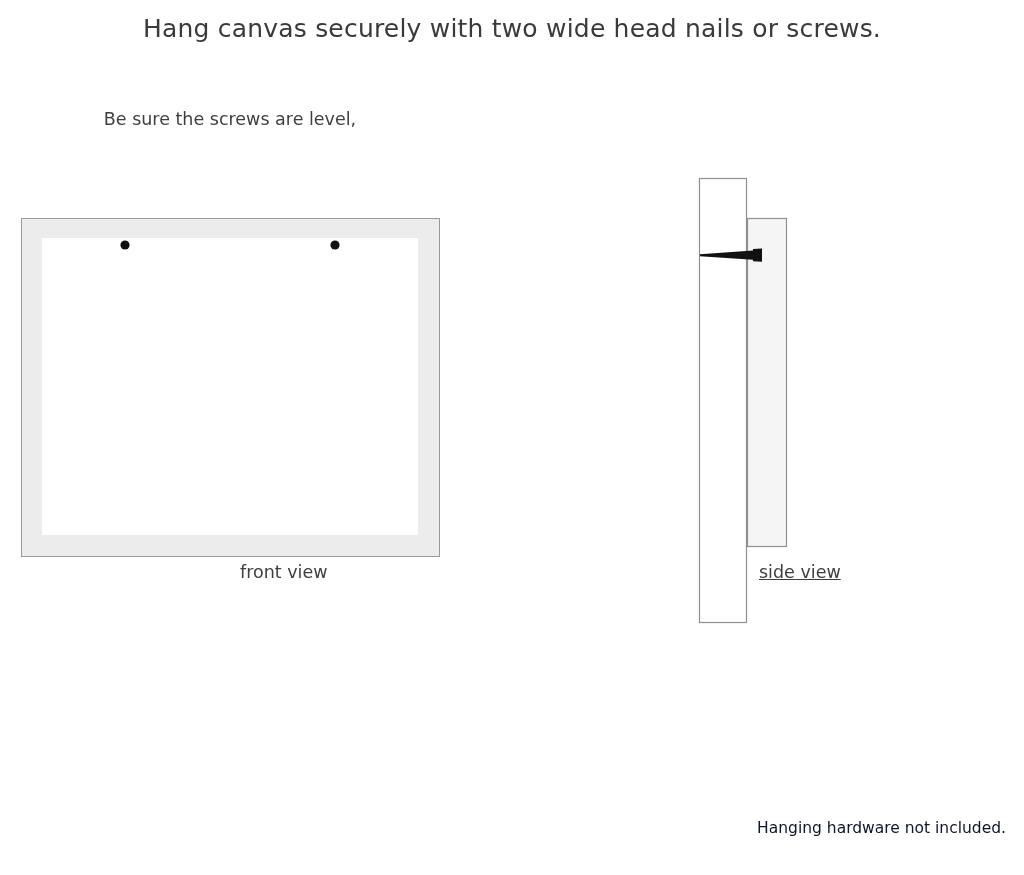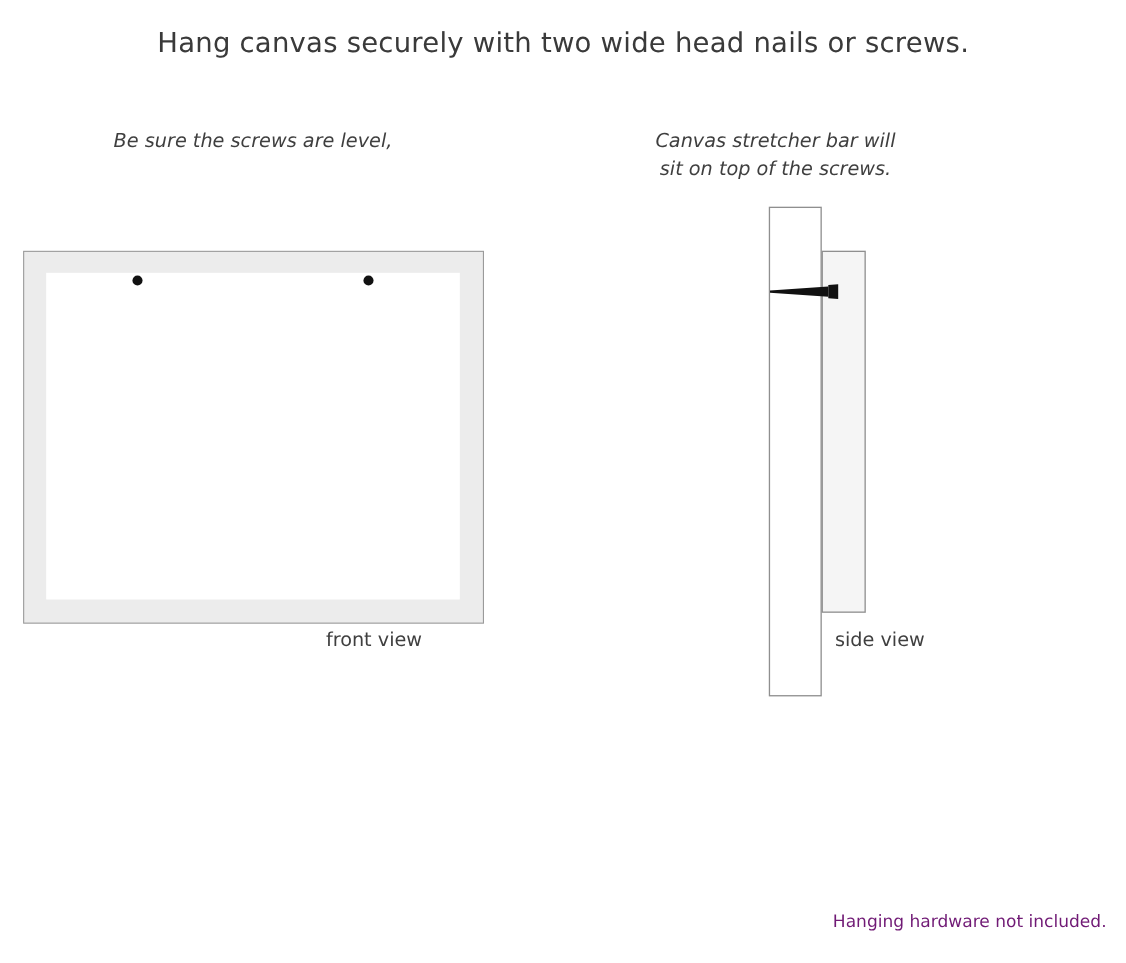--- a/index.html
+++ b/index.html
@@ -13,21 +13,20 @@
     height: 875px;
     position: relative;
     font-family: "DejaVu Sans", "Liberation Sans", sans-serif;
     color: #3c3c3c;
     overflow: hidden;
   }
   .page {
     position: relative;
     width: 1024px;
     height: 662px;
-    margin-top: 10px;
   }
 
   
   .headline {
     position: absolute;
     left: 0;
     top: 14px;
     width: 1024px;
     text-align: center;
     font-size: 25px;
@@ -37,21 +36,20 @@
     white-space: nowrap;
   }
 
   
   .caption {
     position: absolute;
     text-align: center;
     font-size: 17.5px;
     line-height: 25px;
     color: #3f3f3f;
-    font-style: italic;
   }
   .caption-left {
     left: 10px;
     top: 107px;
     width: 440px;
   }
   .caption-right {
     left: 565px;
     top: 107px;
     width: 280px;
@@ -65,67 +63,64 @@
   .view-label {
     position: absolute;
     font-size: 17.5px;
     color: #3f3f3f;
     white-space: nowrap;
   }
   .label-front {
     left: 240px;
     top: 562px;
     width: 200px;
-    text-align: center;
+    text-align: left;
   }
   .label-side {
     left: 759px;
     top: 562px;
     text-align: left;
+    text-decoration: underline;
   }
 
   
   .diagram {
     position: absolute;
     left: 0;
     top: 0;
     width: 1024px;
     height: 875px;
   }
 
   
   .footer {
     position: absolute;
     right: 18px;
     top: 818px;
     text-align: right;
     font-size: 15.5px;
     line-height: 21px;
-    color: #701a75;
+    color: #0f172a;
   }
   .footer .line {
     display: block;
     white-space: nowrap;
   }
 </style>
 </head>
 <body>
 
 <div class="page">
 
   <div class="headline">Hang canvas securely with two wide head nails or screws.</div>
 
   <div class="caption caption-left">
     <span class="line">Be sure the screws are level,</span>
   </div>
 
-  <div class="caption caption-right">
-    <span class="line">Canvas stretcher bar will</span>
-    <span class="line">sit on top of the screws.</span>
-  </div>
 
   <svg class="diagram" viewBox="0 0 1024 875" width="1024" height="875">
 
     <g>
       <rect x="21.5" y="218.5" width="418" height="338" fill="#ececec" stroke="#9a9a9a" stroke-width="1"></rect>
       <rect x="42" y="238" width="376" height="297" fill="#ffffff"></rect>
       <circle cx="125" cy="245" r="4.6" fill="#111111"></circle>
       <circle cx="335" cy="245" r="4.6" fill="#111111"></circle>
     </g>
 

